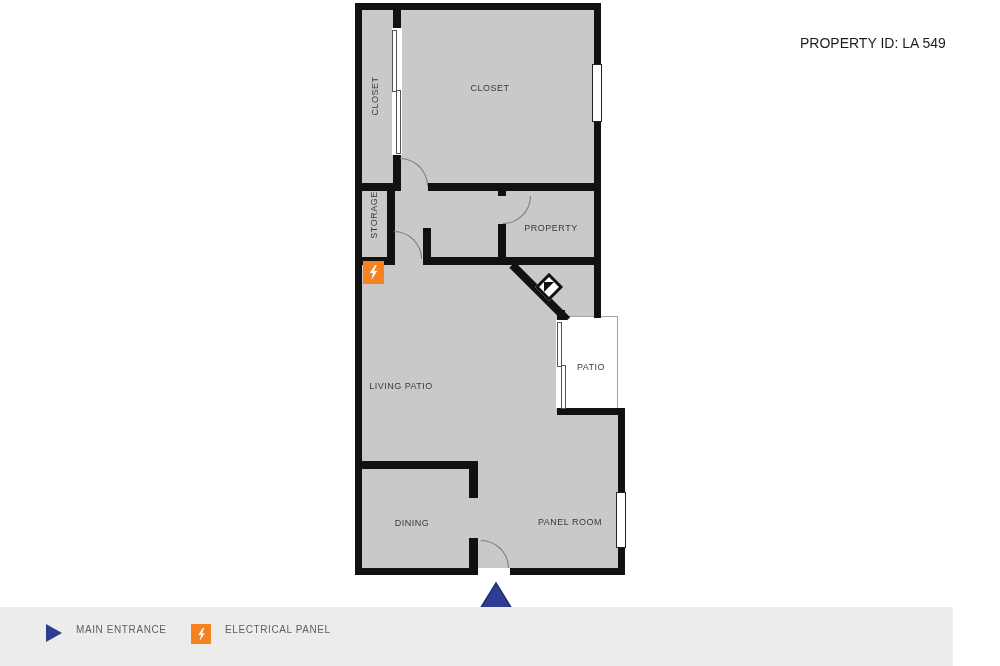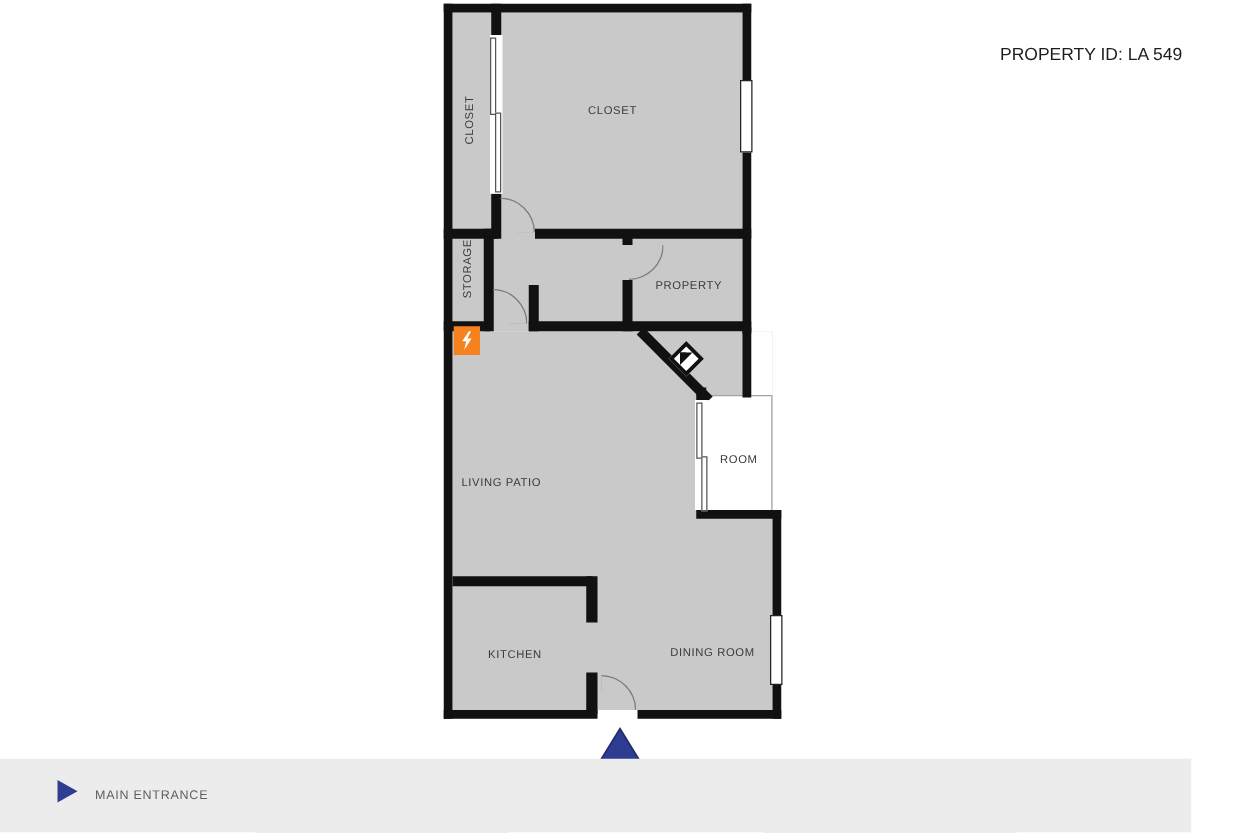--- a/index.html
+++ b/index.html
@@ -23,21 +23,21 @@
     transform:translate(-50%,-50%);white-space:nowrap;}
   .room-label.vert{transform:translate(-50%,-50%) rotate(-90deg);}
   .patio{position:absolute;background:#fff;border:1px solid #a3a3a3;}
   .epanel{position:absolute;background:var(--accent-orange);display:flex;align-items:center;justify-content:center;}
   .diamond{position:absolute;width:20px;height:20px;background:#fff;border:3.5px solid var(--wall);
     transform:rotate(45deg);display:flex;align-items:center;justify-content:center;}
   .diamond-arrow{width:0;height:0;border-style:solid;border-width:5px;
     border-color:var(--wall) transparent transparent var(--wall);transform:rotate(-45deg);}
   .prop-id{position:absolute;left:800px;top:35px;font-size:14px;color:#1d1d1d;}
   .legend-bar{position:absolute;left:0;top:607px;width:1000px;height:59px;background:var(--legend-bg);}
-  .legend-item{position:absolute;display:flex;align-items:flex-end;gap:14px;}
+  .legend-item{position:absolute;display:flex;align-items:flex-start;gap:14px;}
   .legend-text{font-size:10px;letter-spacing:.6px;color:var(--legend-text);}
   .tri-right{width:0;height:0;border-top:9px solid transparent;border-bottom:9px solid transparent;
     border-left:16px solid var(--accent-blue);}
   .legend-epanel{width:20px;height:20px;background:var(--accent-orange);
     display:flex;align-items:center;justify-content:center;}
 </style>
 </head>
 <body>
 
 <div id="canvas">
@@ -104,25 +104,33 @@
 
   <svg class="abs" style="left:478px;top:580px" width="36" height="32">
     <polygon points="18,3 34,29 2,29" fill="var(--accent-blue)" stroke="#212e73" stroke-width="1.5"></polygon>
   </svg>
 
   <div class="room-label" style="left:490px;top:88px">CLOSET</div>
   <div class="room-label vert" style="left:375px;top:96px">CLOSET</div>
   <div class="room-label vert" style="left:374px;top:215px">STORAGE</div>
   <div class="room-label" style="left:551px;top:228px">PROPERTY</div>
   <div class="room-label" style="left:401px;top:386px">LIVING PATIO</div>
-  <div class="room-label" style="left:591px;top:367px">ROOM</div>
-  <div class="room-label" style="left:412px;top:523px">KITCHEN</div>
-  <div class="room-label" style="left:570px;top:522px">DINING ROOM</div>
+  <div class="room-label" style="left:591px;top:367px">PATIO</div>
+  <div class="room-label" style="left:412px;top:523px">DINING</div>
+  <div class="room-label" style="left:570px;top:522px">PANEL ROOM</div>
 
   <div class="legend-bar">
     <div class="legend-item" style="left:46px;top:17px">
       <div class="tri-right"></div>
       <span class="legend-text">MAIN ENTRANCE</span>
+    </div>
+    <div class="legend-item" style="left:191px;top:17px">
+      <div class="legend-epanel">
+        <svg width="11" height="15" viewBox="0 0 24 30">
+          <path d="M15 1 L5 16 H11 L8 29 L19 12 H13 L18 1 Z" fill="#ffffff"></path>
+        </svg>
+      </div>
+      <span class="legend-text">ELECTRICAL PANEL</span>
     </div>
 
   </div>
 
 </div>
 
 </body></html>

